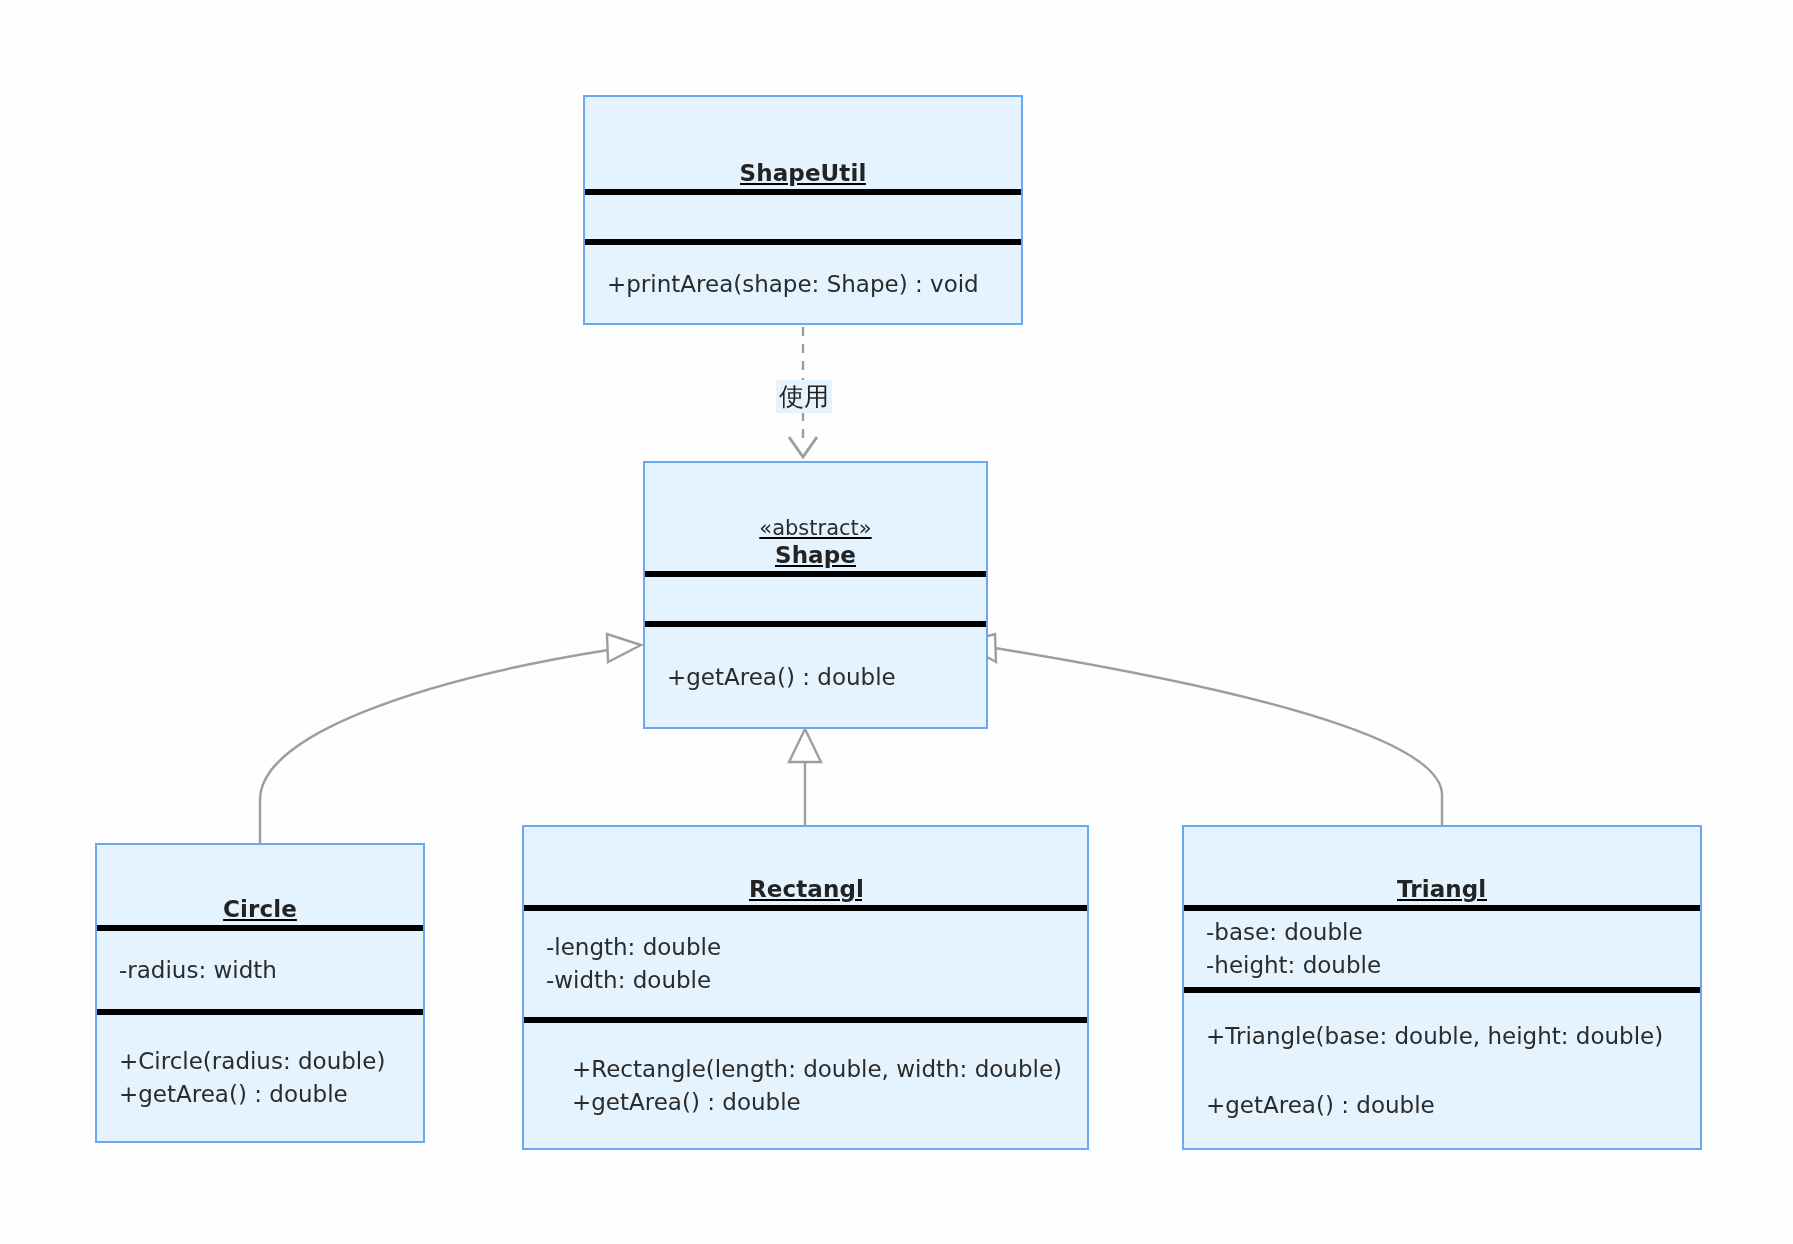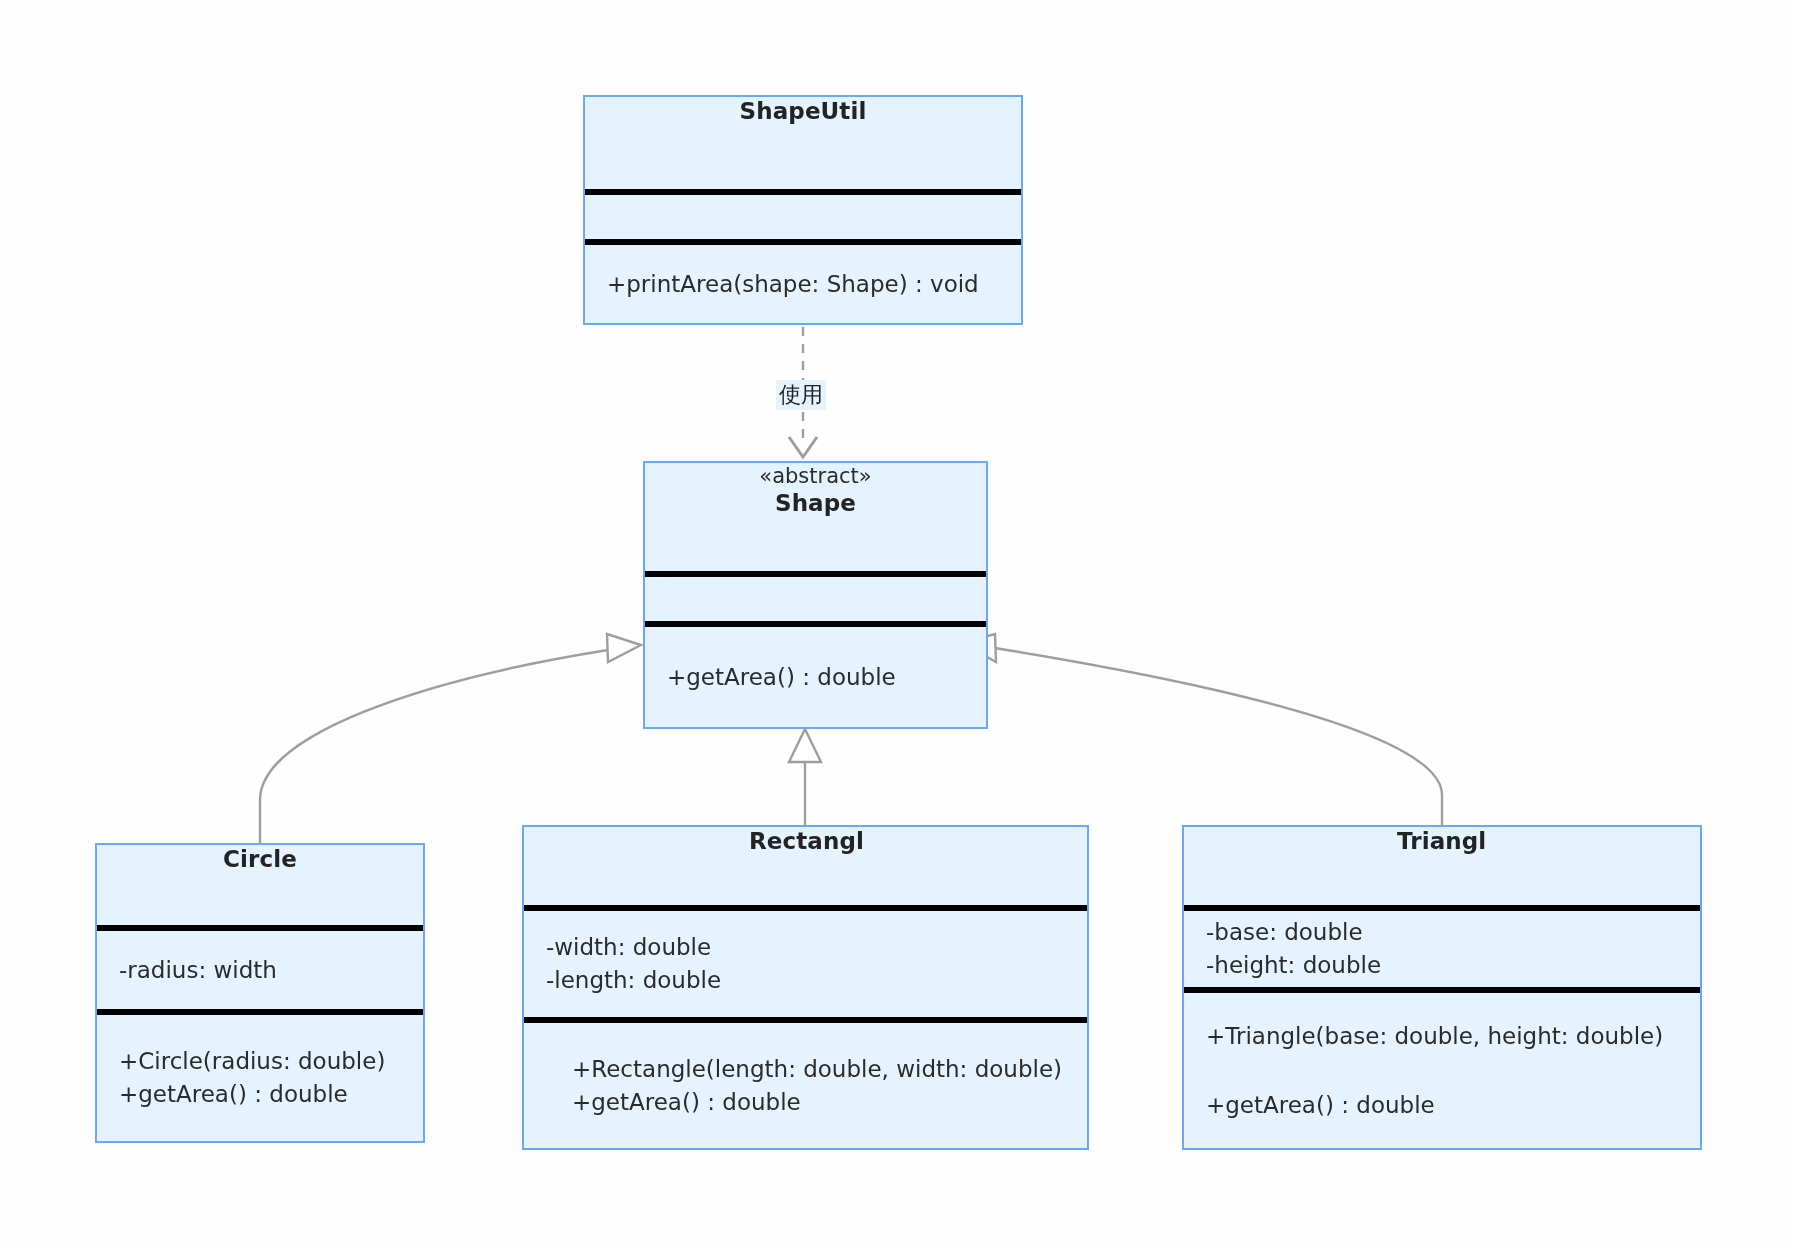--- a/index.html
+++ b/index.html
@@ -41,22 +41,23 @@
     box-sizing: border-box;
     display: flex;
     flex-direction: column;
     justify-content: center;
   }
   .compartment + .compartment {
     border-top: 6px solid #000000;
   }
   .c-title {
     align-items: center;
-    justify-content: flex-start;
+    justify-content: flex-end;
     text-align: center;
+    text-decoration: underline;
   }
   .c-body {
     padding: 0 22px;
     justify-content: center;
   }
 
   .stereotype {
     font-size: 21px;
     color: #2b2b2b;
     line-height: 1.25;
@@ -115,21 +116,21 @@
   #node-triangle .cmp-ops   { flex: 1; gap: 36px; }
 
   
   #node-shapeutil .class-name { max-width: 230px; }
   #node-rectangle .class-name { max-width: 113px; }
   #node-triangle  .class-name { max-width: 90px; }
 
   
   .edge-label {
     position: absolute;
-    font-size: 22px;
+    font-size: 25px;
     color: #1f1f1f;
     background: #e4f3fd;
     padding: 1px 3px;
     line-height: 1.25;
     white-space: nowrap;
   }
   #label-uses { left: 776px; top: 380px; }
 </style>
 </head>
 <body>
@@ -191,22 +192,22 @@
       <div class="member">+Circle(radius: double)</div>
       <div class="member">+getArea() : double</div>
     </div>
   </div>
 
   <div class="uml-class" id="node-rectangle">
     <div class="compartment c-title cmp-title">
       <div class="class-name">Rectangle</div>
     </div>
     <div class="compartment c-body cmp-attrs">
+      <div class="member">-length: double</div>
       <div class="member">-width: double</div>
-      <div class="member">-length: double</div>
     </div>
     <div class="compartment c-body cmp-ops">
       <div class="member">+Rectangle(length: double, width: double)</div>
       <div class="member">+getArea() : double</div>
     </div>
   </div>
 
   <div class="uml-class" id="node-triangle">
     <div class="compartment c-title cmp-title">
       <div class="class-name">Triangle</div>

